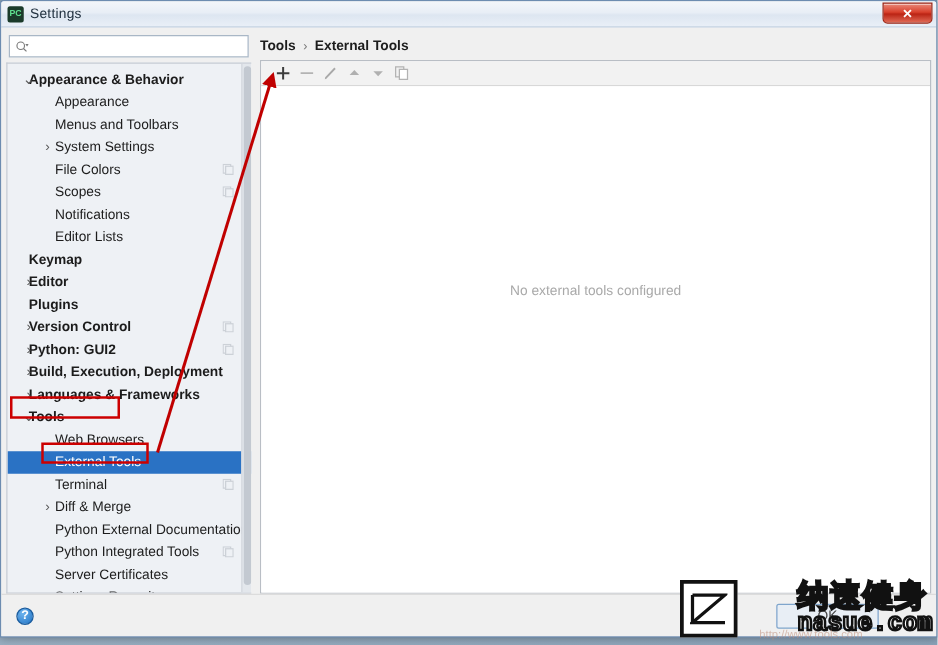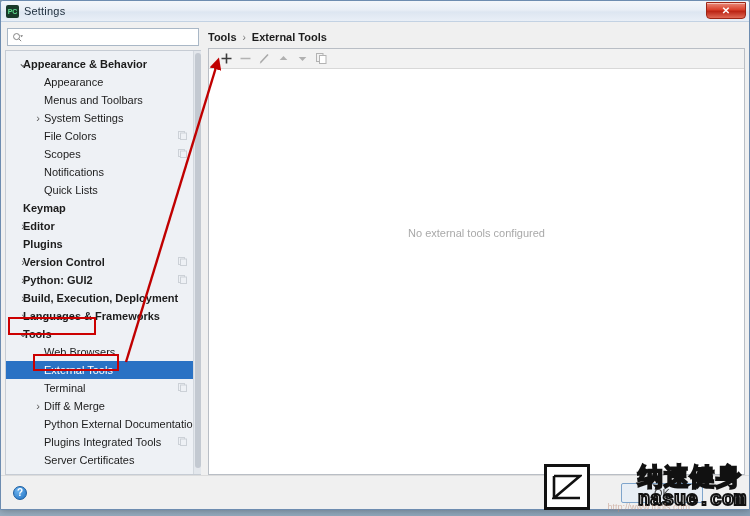--- a/index.html
+++ b/index.html
@@ -228,21 +228,21 @@
               <span class="lbl">Scopes</span>
               <svg class="badge" viewBox="0 0 9 9">
                 <rect x="0.5" y="0.5" width="6" height="7" fill="none" stroke="#8f97a1" stroke-width="1"></rect>
                 <rect x="2.5" y="2" width="6" height="6.5" fill="#eef1f5" stroke="#8f97a1" stroke-width="1"></rect>
               </svg>
             </div>
             <div class="node lvl1">
               <span class="lbl">Notifications</span>
             </div>
             <div class="node lvl1">
-              <span class="lbl">Quick Lists</span>
+              <span class="lbl">Editor Lists</span>
             </div>
             <div class="node lvl0">
               <span class="lbl">Keymap</span>
             </div>
             <div class="node lvl0">
               <span class="arrow" style="font-size: 11px; line-height: 16px;">›</span>
               <span class="lbl">Editor</span>
             </div>
             <div class="node lvl0">
               <span class="lbl">Plugins</span>
@@ -289,21 +289,21 @@
               </svg>
             </div>
             <div class="node lvl1">
               <span class="arrow" style="font-size: 11px; line-height: 16px;">›</span>
               <span class="lbl">Diff &amp; Merge</span>
             </div>
             <div class="node lvl1">
               <span class="lbl">Python External Documentation</span>
             </div>
             <div class="node lvl1">
-              <span class="lbl">Plugins Integrated Tools</span>
+              <span class="lbl">Python Integrated Tools</span>
               <svg class="badge" viewBox="0 0 9 9">
                 <rect x="0.5" y="0.5" width="6" height="7" fill="none" stroke="#8f97a1" stroke-width="1"></rect>
                 <rect x="2.5" y="2" width="6" height="6.5" fill="#eef1f5" stroke="#8f97a1" stroke-width="1"></rect>
               </svg>
             </div>
             <div class="node lvl1">
               <span class="lbl">Server Certificates</span>
             </div>
             <div class="node lvl1">
               <span class="lbl">Settings Repository</span>

